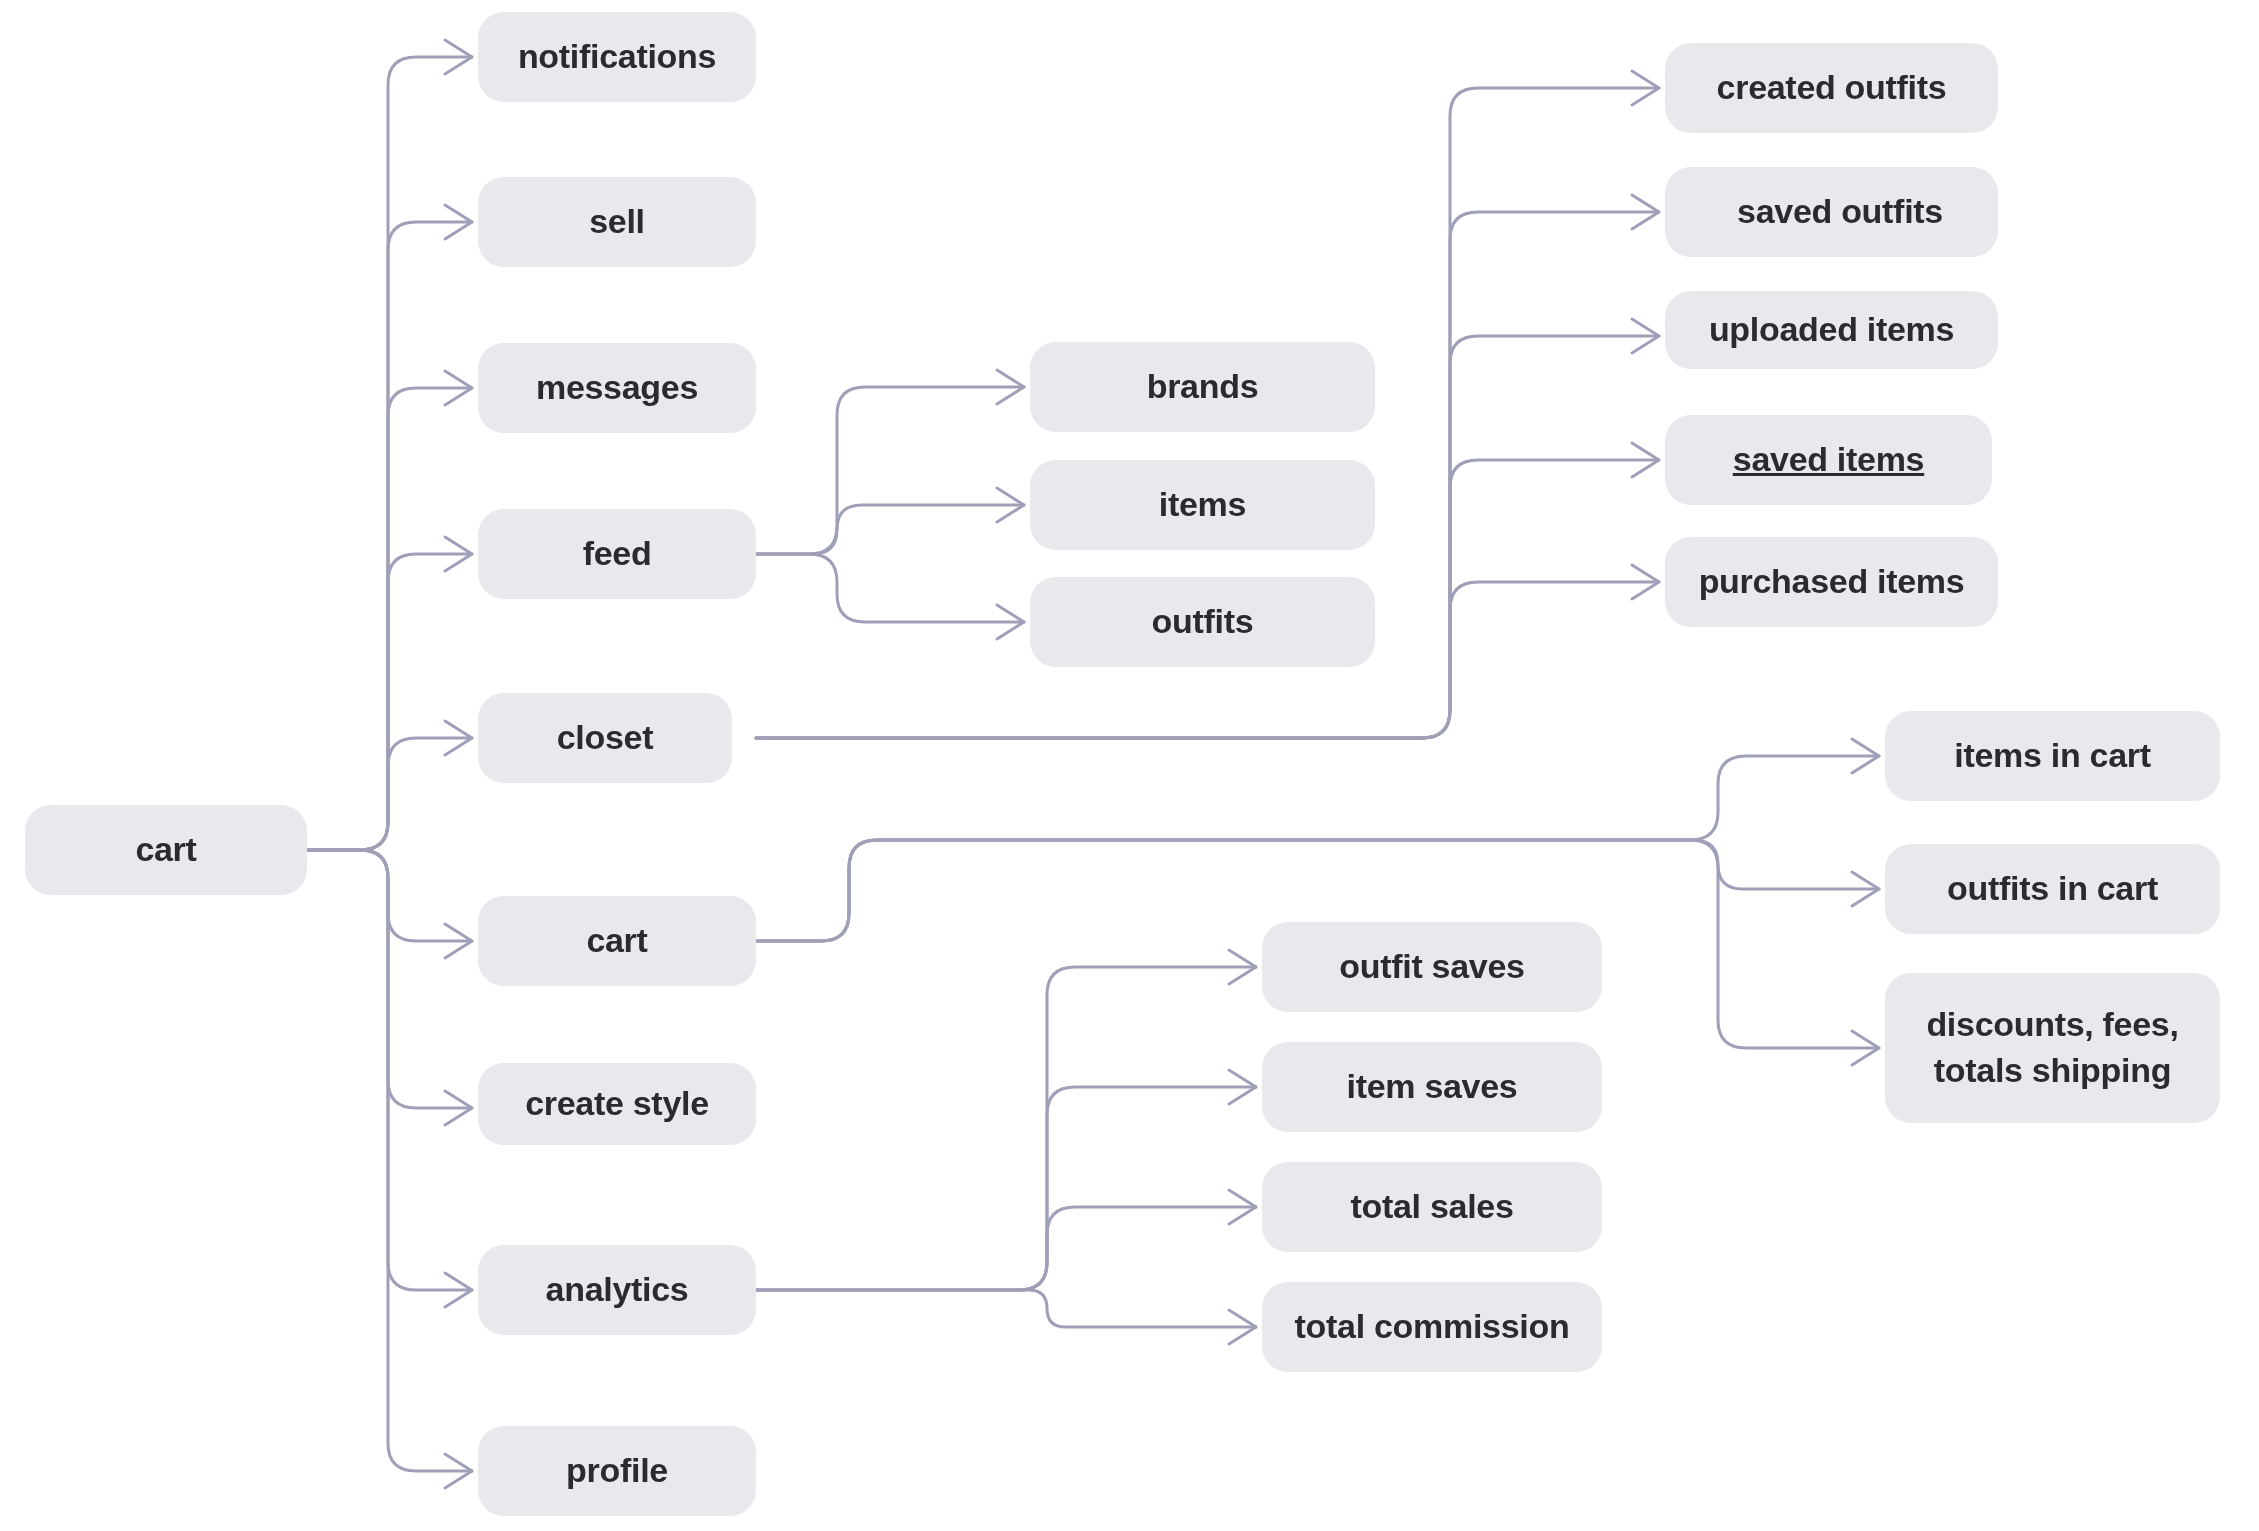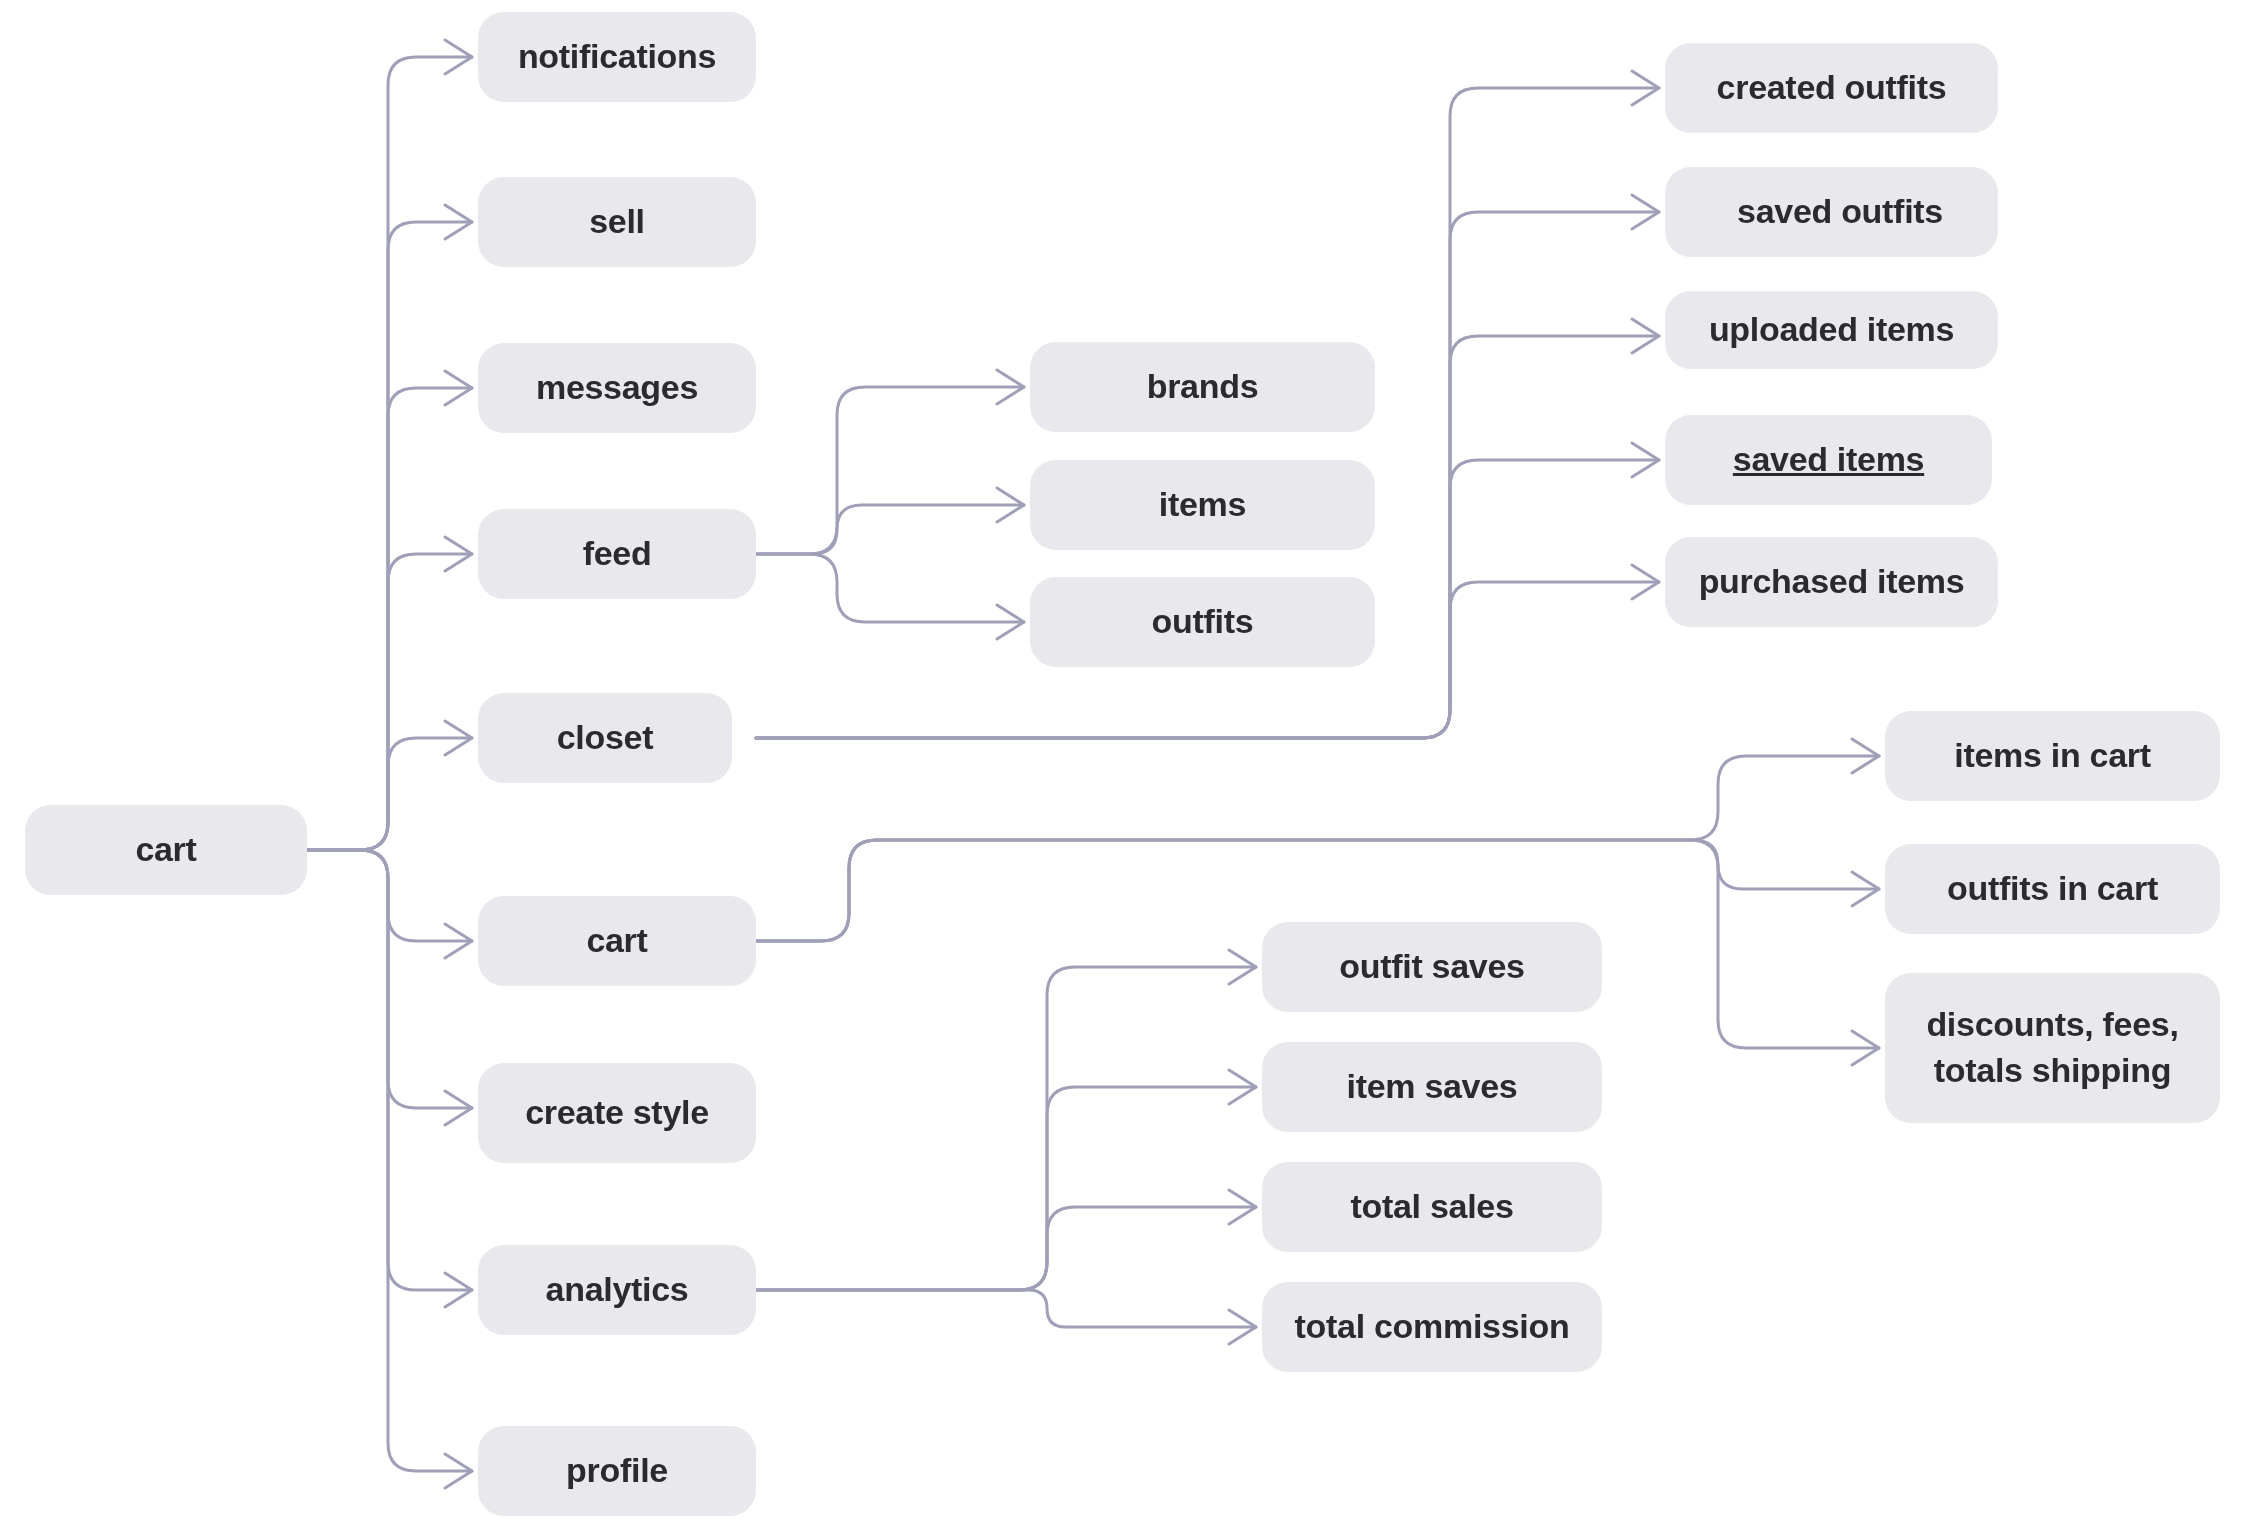--- a/index.html
+++ b/index.html
@@ -113,21 +113,21 @@
       <path d="M 756 1290 L 1028.5 1290 Q 1047 1290 1047 1308.5 L 1047 1308.5 Q 1047 1327 1065.5 1327 L 1256 1327" class="edge" stroke-width="3"></path>
       <path d="M 1229 1310 L 1256 1327 L 1229 1344" class="arrowhead" stroke-width="3"></path>
     </svg>
 <div class="node" style="left: 25px; top: 805px; width: 282px; height: 90px; border-radius: 26px; font-size: 34px;">cart</div>
     <div class="node" style="left: 478px; top: 12px; width: 278px; height: 90px; border-radius: 26px; font-size: 34px;">notifications</div>
     <div class="node" style="left: 478px; top: 177px; width: 278px; height: 90px; border-radius: 26px; font-size: 34px;">sell</div>
     <div class="node" style="left: 478px; top: 343px; width: 278px; height: 90px; border-radius: 26px; font-size: 34px;">messages</div>
     <div class="node" style="left: 478px; top: 509px; width: 278px; height: 90px; border-radius: 26px; font-size: 34px;">feed</div>
     <div class="node" style="left: 478px; top: 693px; width: 254px; height: 90px; border-radius: 26px; font-size: 34px;">closet</div>
     <div class="node" style="left: 478px; top: 896px; width: 278px; height: 90px; border-radius: 26px; font-size: 34px;">cart</div>
-    <div class="node" style="left: 478px; top: 1063px; width: 278px; height: 100px; border-radius: 26px; font-size: 34px;">create style</div>
+    <div class="node" style="left: 478px; top: 1063px; width: 278px; height: 82px; border-radius: 26px; font-size: 34px;">create style</div>
     <div class="node" style="left: 478px; top: 1245px; width: 278px; height: 90px; border-radius: 26px; font-size: 34px;">analytics</div>
     <div class="node" style="left: 478px; top: 1426px; width: 278px; height: 90px; border-radius: 26px; font-size: 34px;">profile</div>
     <div class="node" style="left: 1030px; top: 342px; width: 345px; height: 90px; border-radius: 26px; font-size: 34px;">brands</div>
     <div class="node" style="left: 1030px; top: 460px; width: 345px; height: 90px; border-radius: 26px; font-size: 34px;">items</div>
     <div class="node" style="left: 1030px; top: 577px; width: 345px; height: 90px; border-radius: 26px; font-size: 34px;">outfits</div>
     <div class="node" style="left: 1665px; top: 43px; width: 333px; height: 90px; border-radius: 26px; font-size: 34px;">created outfits</div>
     <div class="node" style="left: 1665px; top: 167px; width: 333px; height: 90px; border-radius: 26px; font-size: 34px; padding-left: 17px;">saved outfits</div>
     <div class="node" style="left: 1665px; top: 291px; width: 333px; height: 78px; border-radius: 26px; font-size: 34px;">uploaded items</div>
     <div class="node" style="left: 1665px; top: 415px; width: 327px; height: 90px; border-radius: 26px; font-size: 34px; text-decoration: underline;">saved items</div>
     <div class="node" style="left: 1665px; top: 537px; width: 333px; height: 90px; border-radius: 26px; font-size: 34px;">purchased items</div>

